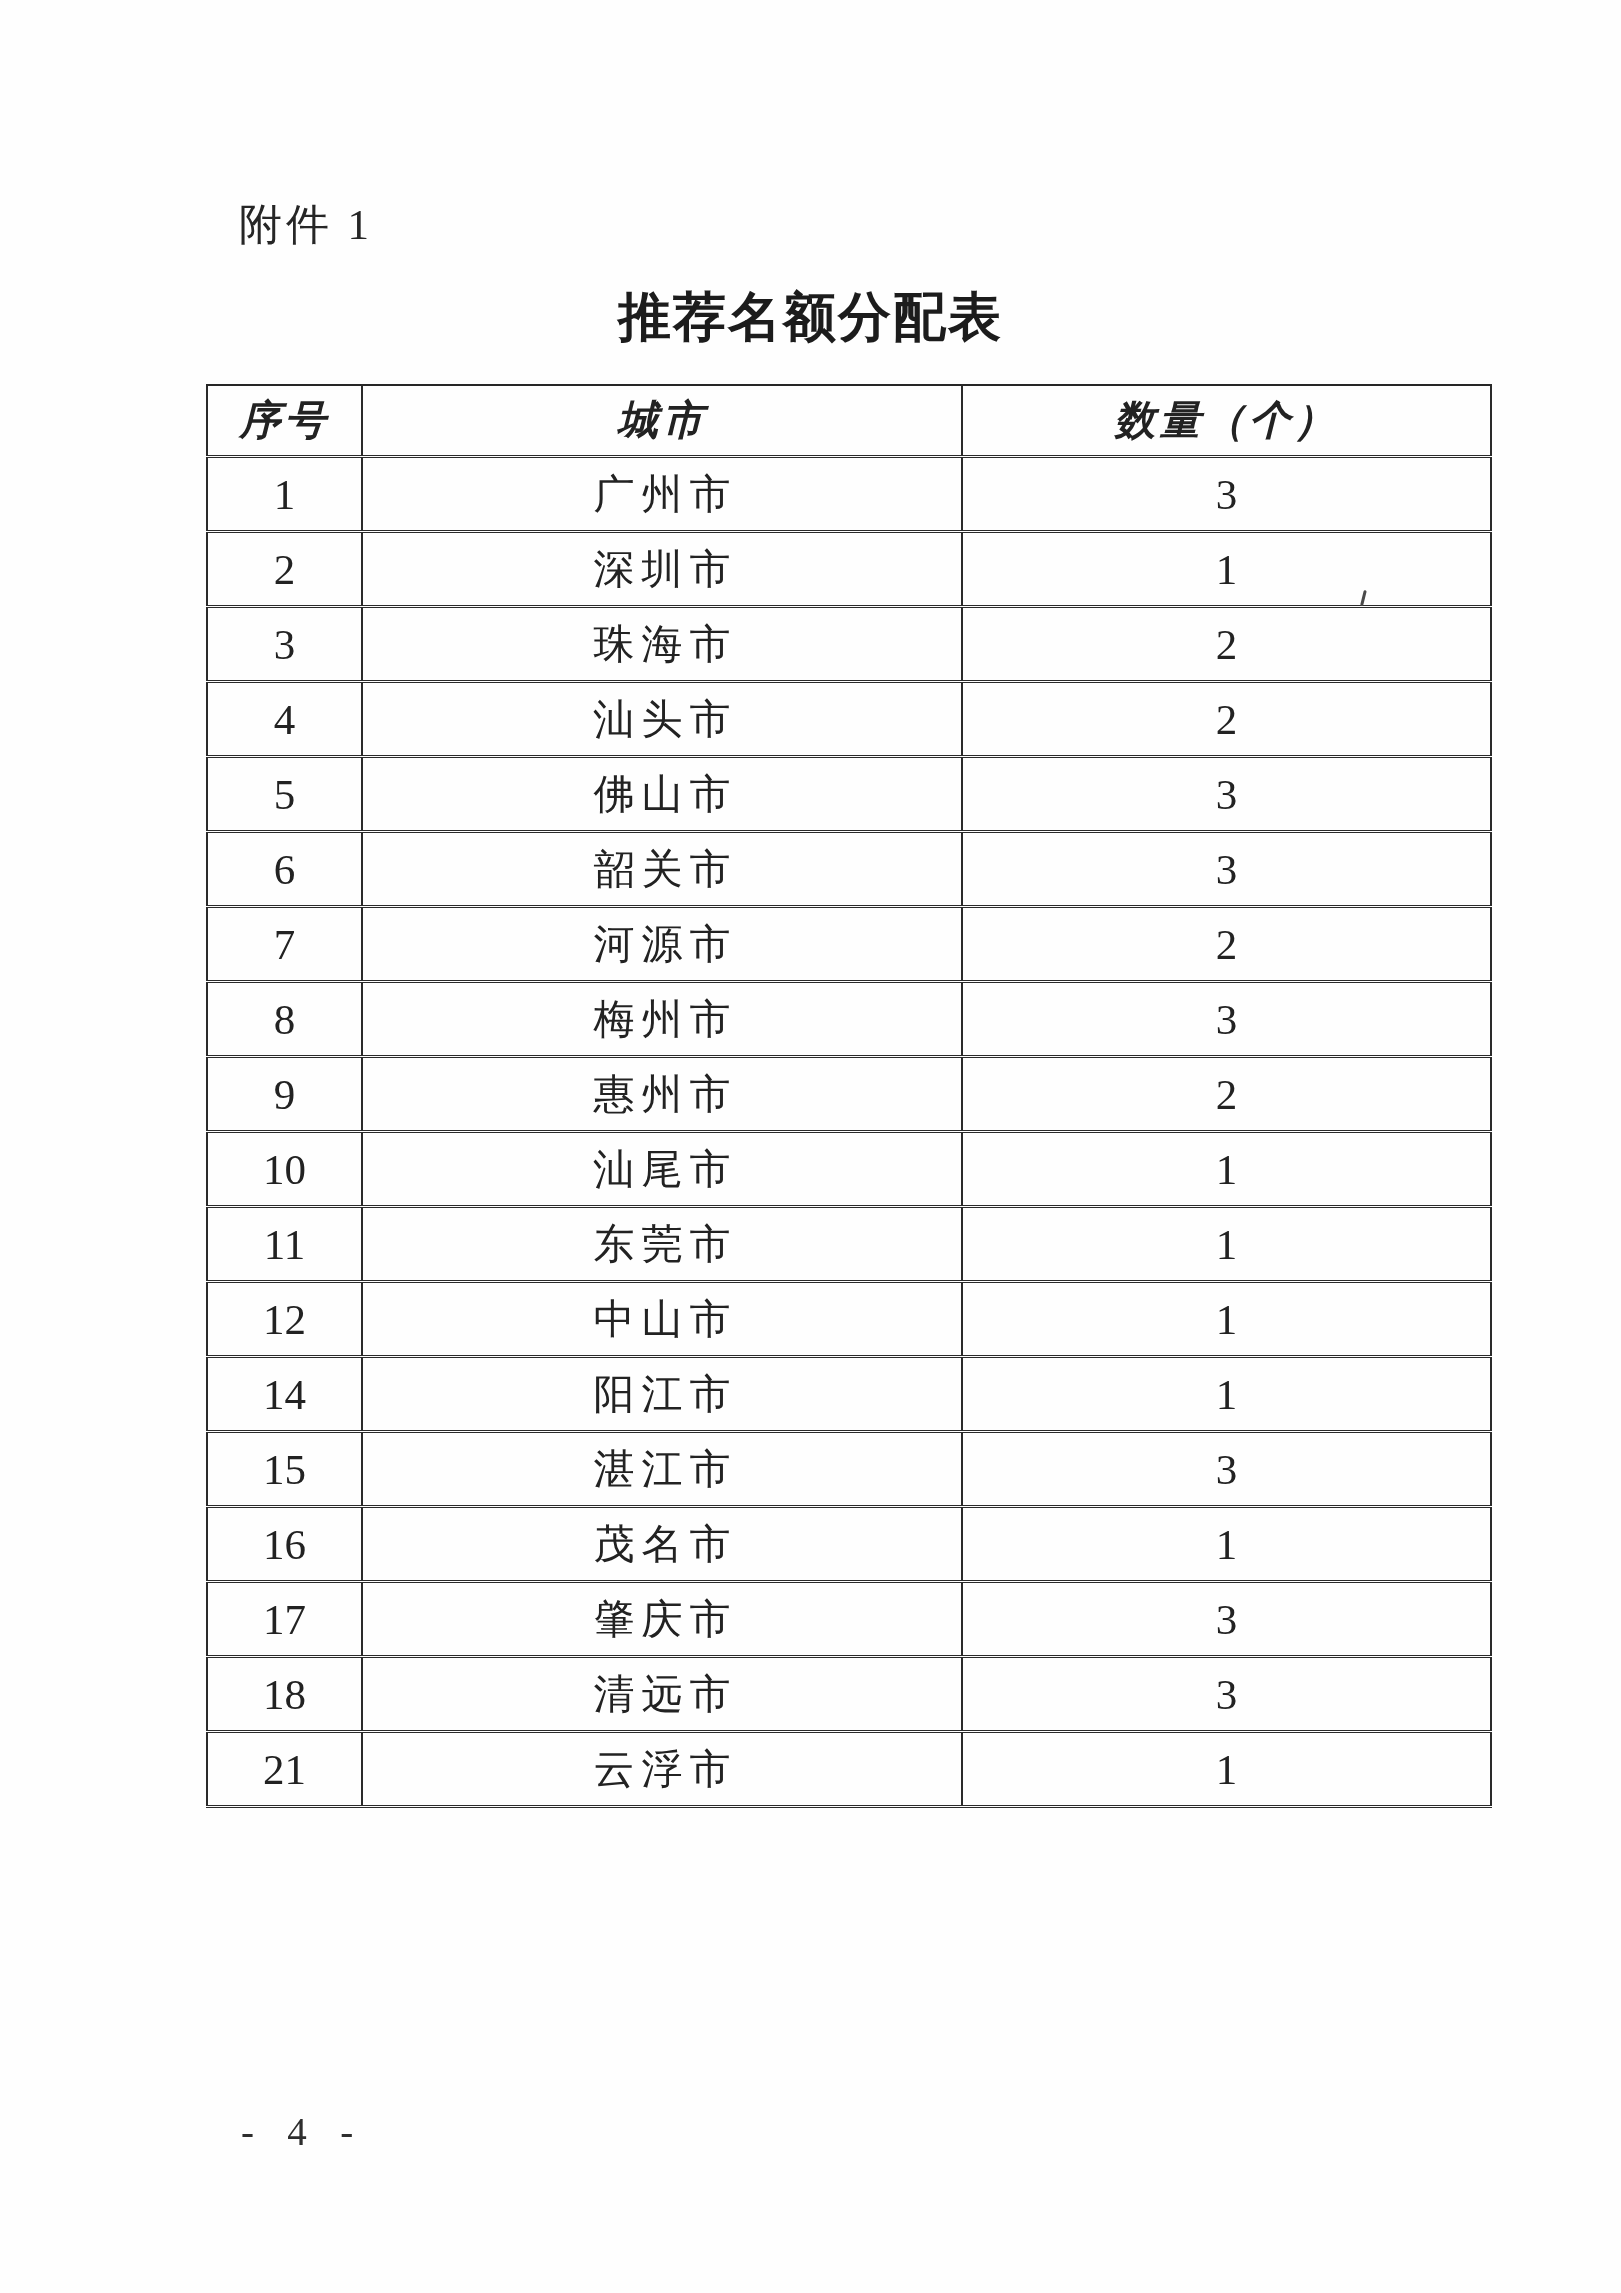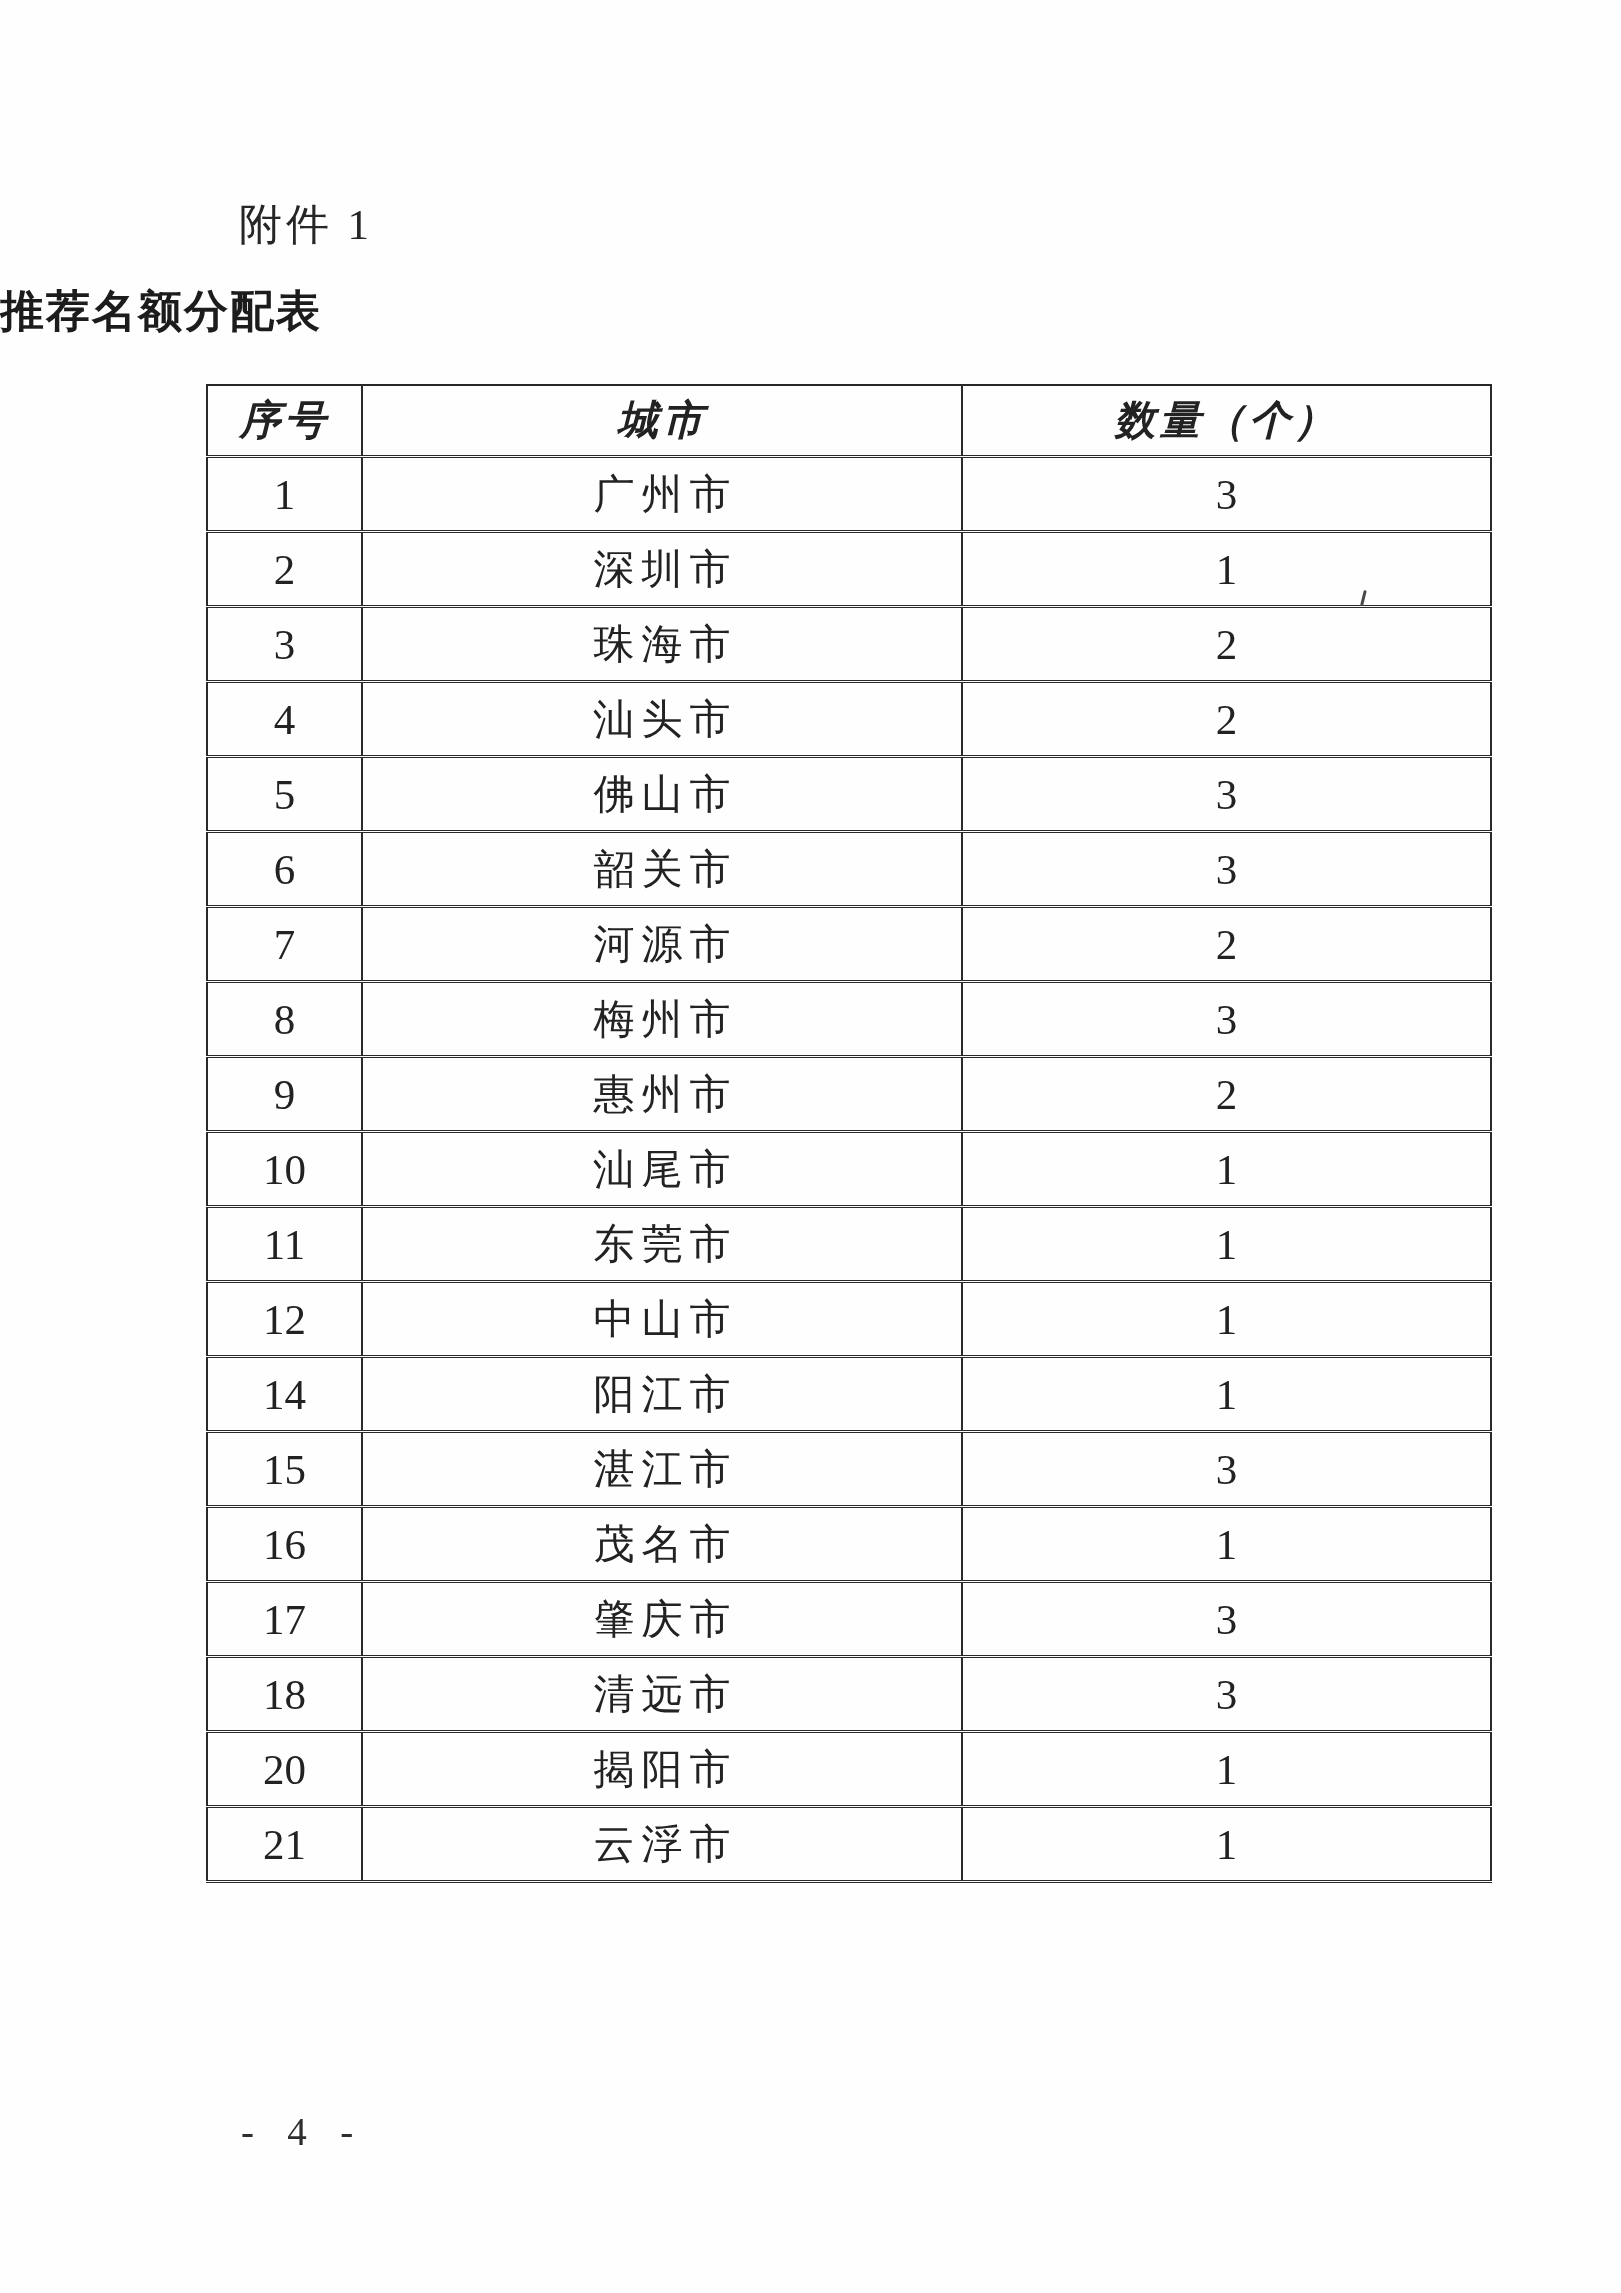--- a/index.html
+++ b/index.html
@@ -23,21 +23,22 @@
     font-size: 43px;
     letter-spacing: 3.9px;
     color: #262626;
     text-align: center;
   }
   .doc-title {
     position: absolute;
     left: 0;
     top: 282px;
     width: 100%;
-    font-size: 44px;
+    text-align: center;
+    font-size: 53px;
     font-weight: 700;
     letter-spacing: 2px;
     color: #1c1c1c;
   }
   table.quota-table {
     position: absolute;
     left: 206px;
     top: 384px;
     width: 1284px;
     border-collapse: collapse;
@@ -201,25 +202,20 @@
           <td>17</td>
           <td>肇庆市</td>
           <td>3</td>
         </tr>
         <tr>
           <td>18</td>
           <td>清远市</td>
           <td>3</td>
         </tr>
         <tr>
-          <td>20</td>
-          <td>揭阳市</td>
-          <td>1</td>
-        </tr>
-        <tr>
           <td>21</td>
           <td>云浮市</td>
           <td>1</td>
         </tr>
       </tbody>
   </table>
 
   <div class="scan-artifact"></div>
 
   <div class="page-number">- 4 -</div>

